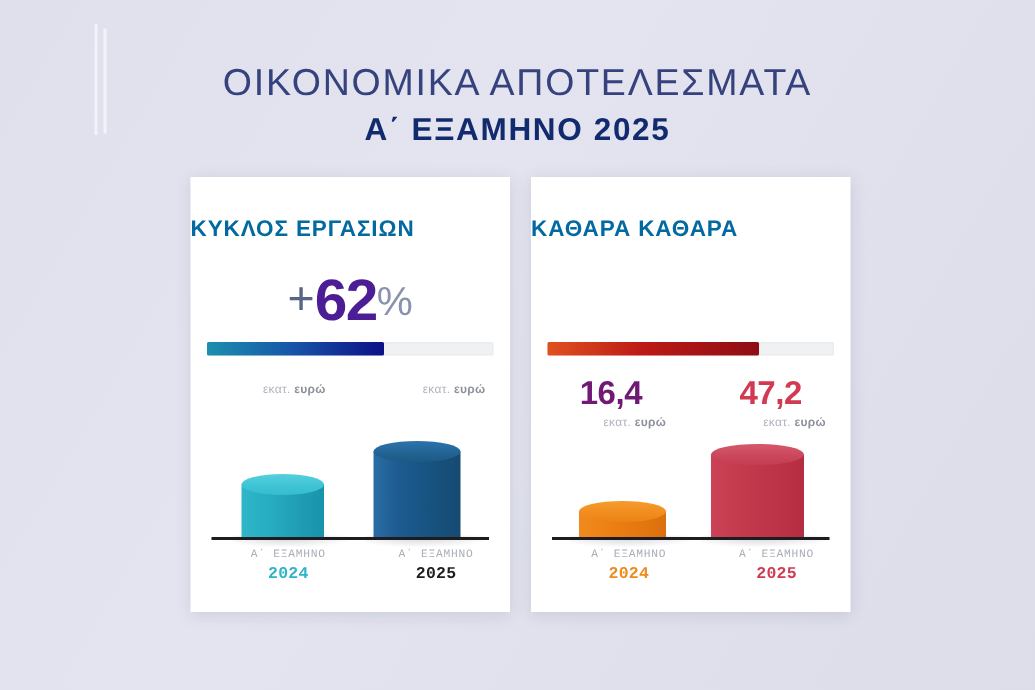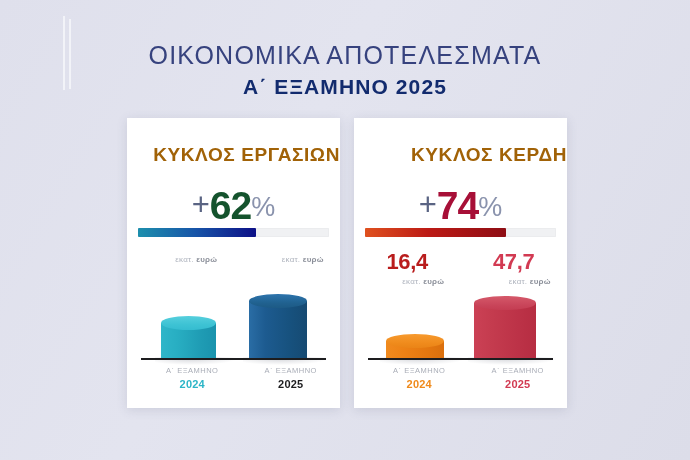--- a/index.html
+++ b/index.html
@@ -61,25 +61,25 @@
     top: 118px;
     width: 213px;
     height: 290px;
     background: #ffffff;
     box-shadow: 0 2px 10px rgba(80,86,120,.16);
   }
   .card.left  { left: 127px; }
   .card.right { left: 354px; }
 
   .card-title {
-    text-align: right;
-    font-size: 19px;
+    text-align: left;
+    font-size: 15px;
     font-weight: 700;
     letter-spacing: .6px;
-    color: #a16207;
+    color: #0369a1;
     margin-top: 26px;
     white-space: nowrap;
   }
 
   .pct-row {
     text-align: center;
     margin-top: 20px;
     line-height: 1;
     white-space: nowrap;
   }
@@ -93,21 +93,21 @@
     font-size: 39px;
     font-weight: 800;
     letter-spacing: -1px;
   }
   .pct-unit {
     font-size: 27px;
     font-weight: 400;
     color: #8a93ad;
     vertical-align: 3px;
   }
-  .left  .pct-num { color: #14532d; text-align: right; }
+  .left  .pct-num { color: #4c1d95; text-align: right; }
   .right .pct-num { color: #a70f37; }
 
   
   .bar-track {
     position: absolute;
     left: 11px;
     top: 110px;
     width: 191px;
     height: 9px;
     background: #f0f1f3;
@@ -211,20 +211,21 @@
 
   .c-red .cyl-body { background: linear-gradient(90deg,#cb4155 0%, #c43b4e 30%, #bc3247 72%, #b62d42 100%); }
   .c-red .cyl-top  { background: linear-gradient(180deg,#d5596a 0%, #c9455a 65%, #c43d52 100%); }
 
   
   .xlabels {
     position: absolute;
     left: 16px; right: 0;
     top: 248px;
     display: flex;
+    font-family: Liberation Mono, monospace;
   }
   .xcol {
     flex: 1;
     text-align: center;
   }
   .xperiod {
     font-size: 7.5px;
     letter-spacing: .5px;
     color: #a9adb7;
   }
@@ -292,37 +293,34 @@
         <div class="xyear" style="color: rgb(44, 181, 199);">2024</div>
       </div>
       <div class="xcol">
         <div class="xperiod">Α΄ ΕΞΑΜΗΝΟ</div>
         <div class="xyear" style="color: rgb(29, 29, 31);">2025</div>
       </div>
     </div>
   </div>
 
   <div class="card right">
-    <div class="card-title">ΚΥΚΛΟΣ ΚΕΡΔΗ</div>
-
-    <div class="pct-row">
-      <span class="pct-sign">+</span><span class="pct-num">74</span><span class="pct-unit">%</span>
-    </div>
+    <div class="card-title">ΚΑΘΑΡΑ ΚΑΘΑΡΑ</div>
+
 
     <div class="bar-track">
       <div class="bar-fill" style="width: 74%;"></div>
     </div>
 
     <div class="values">
       <div class="val-col">
-        <div class="val-num" style="color: #b91c1c;">16,4</div>
+        <div class="val-num" style="color: #701a75;">16,4</div>
         <div class="val-unit"><span>εκατ.</span> <b>ευρώ</b></div>
       </div>
       <div class="val-col">
-        <div class="val-num" style="color: rgb(210, 58, 82);">47,7</div>
+        <div class="val-num" style="color: rgb(210, 58, 82);">47,2</div>
         <div class="val-unit"><span>εκατ.</span> <b>ευρώ</b></div>
       </div>
     </div>
 
     <div class="chart">
       <div class="cyl-wrap c-orange" style="left:32px; width:58px; height:24px;">
         <div class="cyl">
           <div class="cyl-shadow"></div>
           <div class="cyl-body"></div>
           <div class="cyl-top"></div>

